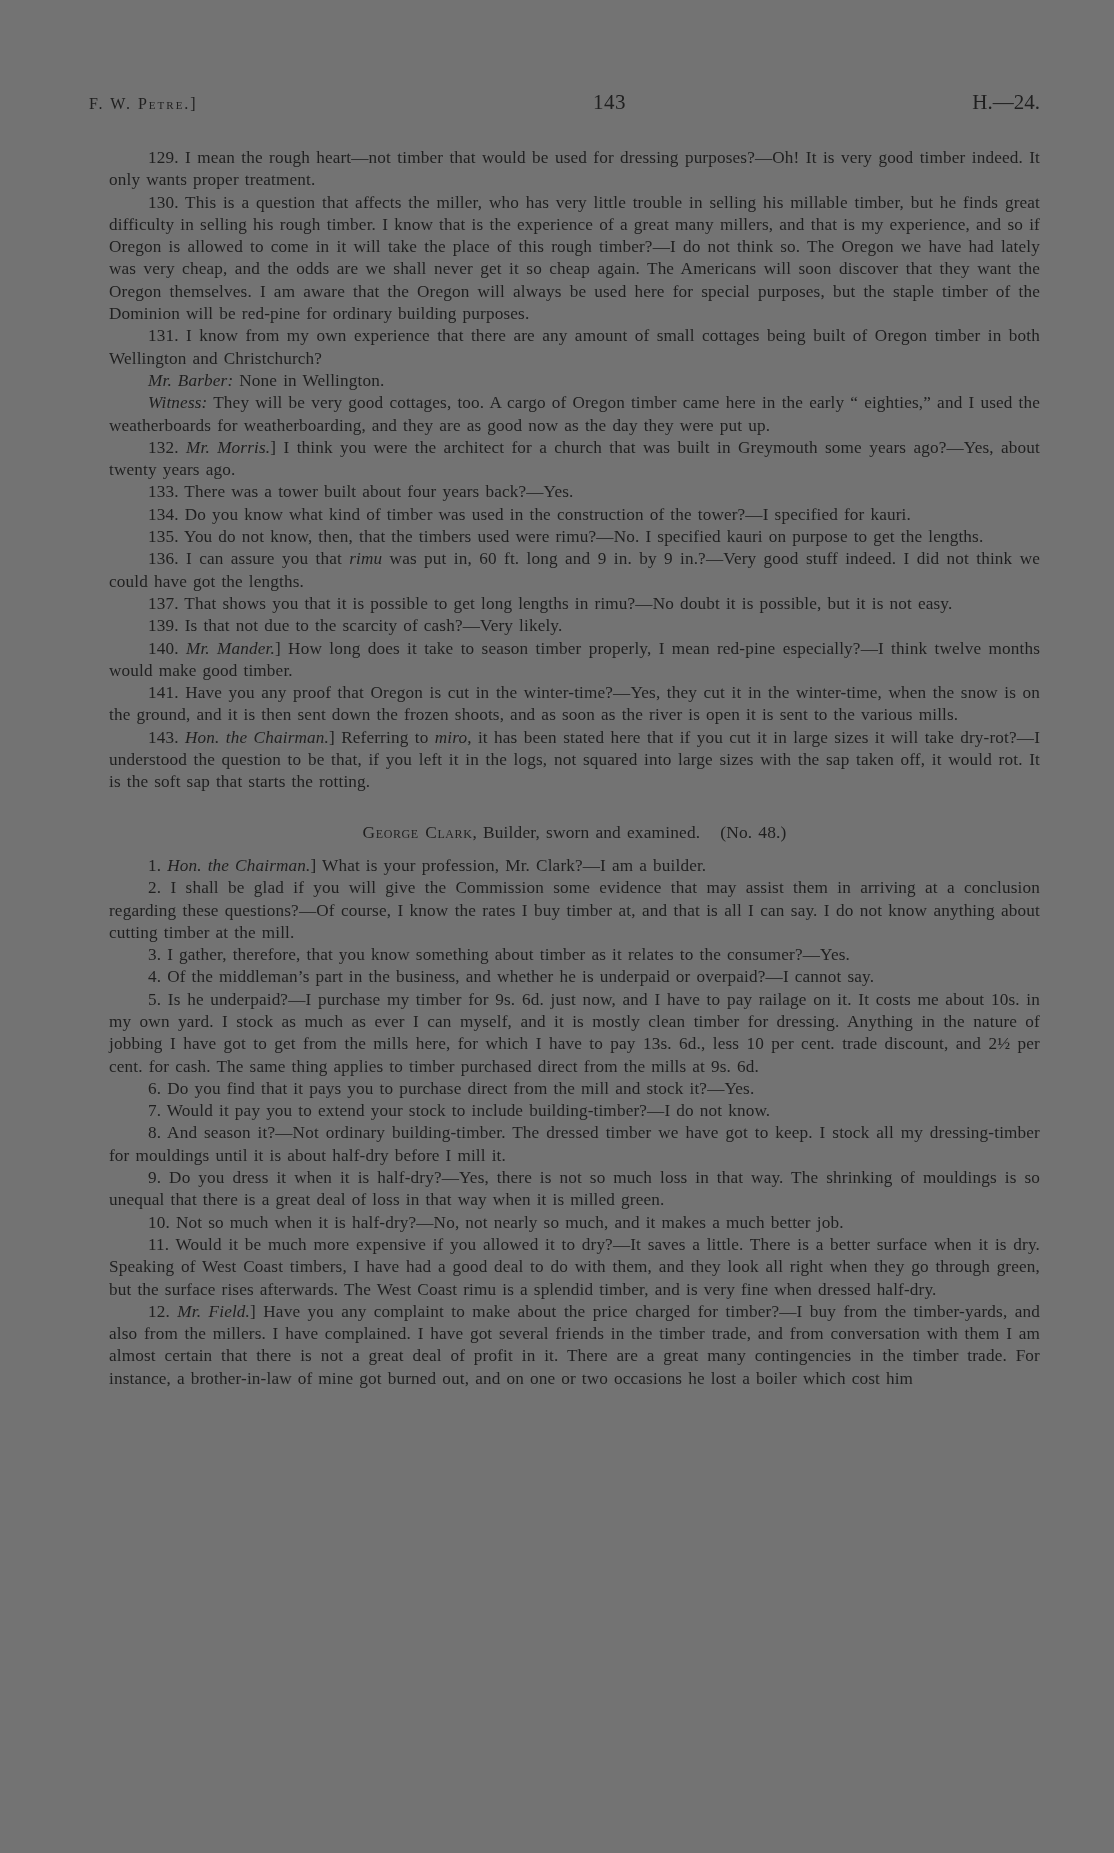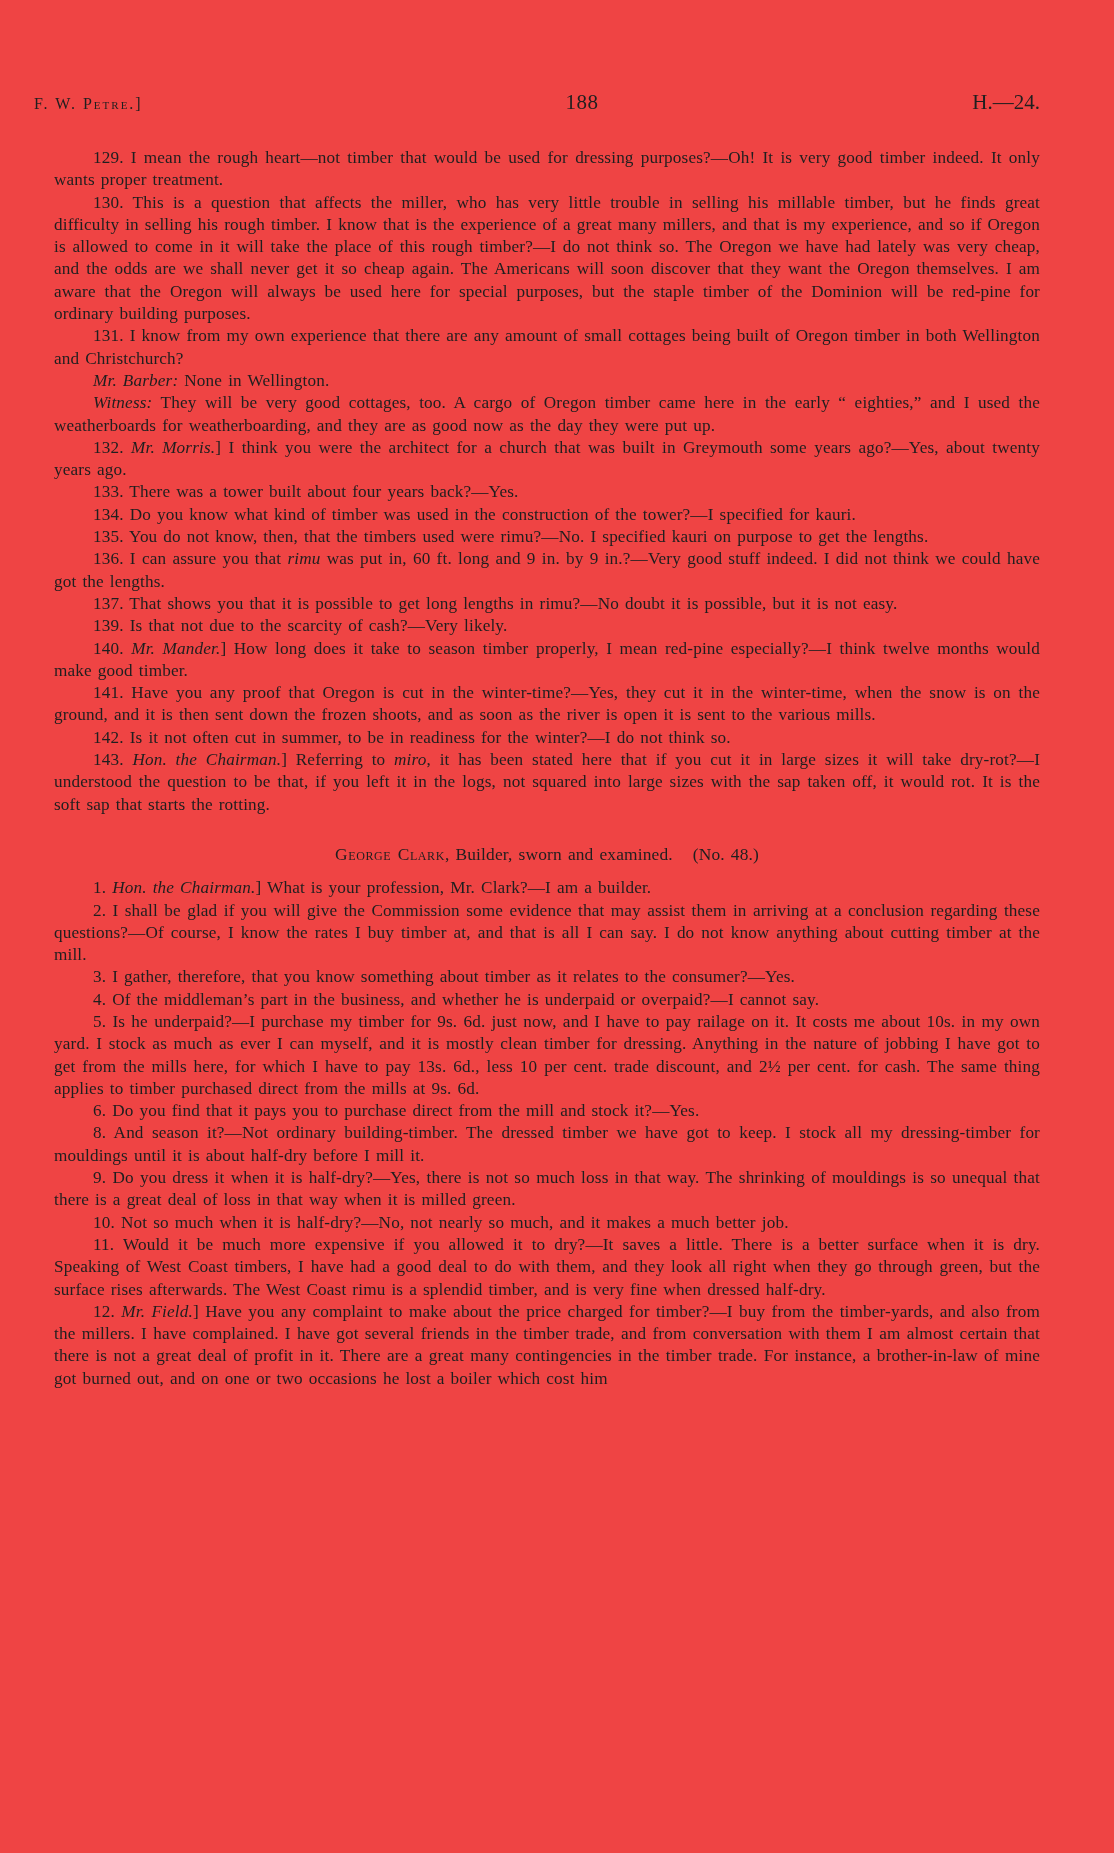--- a/index.html
+++ b/index.html
@@ -5,24 +5,24 @@
   html, body {
     margin: 0;
     padding: 0;
     background: #ffffff;
   }
   .page {
     position: relative;
     width: 1114px;
     height: 1853px;
     box-sizing: border-box;
-    background: #ef4444;
+    background: #737373;
     color: #1f1f1f;
     font-family: "Liberation Serif", "DejaVu Serif", serif;
-    padding: 90px 74px 0 34px;
+    padding: 90px 74px 0 89px;
     overflow: hidden;
   }
   .page-header {
     display: flex;
     align-items: baseline;
   }
   .header-left {
     width: 280px;
     font-variant: small-caps;
     letter-spacing: 2px;
@@ -71,56 +71,56 @@
     margin-left: 20px;
   }
 </style>
 </head>
 <body>
 
 <div class="page">
 
   <div class="page-header">
     <span class="header-left">F. W. Petre.]</span>
-    <span class="header-center">188</span>
+    <span class="header-center">143</span>
     <span class="header-right">H.—24.</span>
   </div>
 
   <div class="body-text">
 
     <div>
         <p class="para"><span>129. I mean the rough heart—not timber that would be used for dressing purposes?—Oh!  It is very good timber indeed.  It only wants proper treatment.</span></p>
         <p class="para"><span>130. This is a question that affects the miller, who has very little trouble in selling his millable timber, but he finds great difficulty in selling his rough timber.  I know that is the experience of a great many millers, and that is my experience, and so if Oregon is allowed to come in it will take the place of this rough timber?—I do not think so.  The Oregon we have had lately was very cheap, and the odds are we shall never get it so cheap again.  The Americans will soon discover that they want the Oregon themselves.  I am aware that the Oregon will always be used here for special purposes, but the staple timber of the Dominion will be red-pine for ordinary building purposes.</span></p>
         <p class="para"><span>131. I know from my own experience that there are any amount of small cottages being built of Oregon timber in both Wellington and Christchurch?</span></p>
         <p class="para"><em>Mr. Barber:</em><span> None in Wellington.</span></p>
         <p class="para"><em>Witness:</em><span> They will be very good cottages, too.  A cargo of Oregon timber came here in the early “ eighties,” and I used the weatherboards for weatherboarding, and they are as good now as the day they were put up.</span></p>
         <p class="para"><span>132. </span><em>Mr. Morris.</em><span>] I think you were the architect for a church that was built in Greymouth some years ago?—Yes, about twenty years ago.</span></p>
         <p class="para"><span>133. There was a tower built about four years back?—Yes.</span></p>
         <p class="para"><span>134. Do you know what kind of timber was used in the construction of the tower?—I specified for kauri.</span></p>
         <p class="para"><span>135. You do not know, then, that the timbers used were rimu?—No.  I specified kauri on purpose to get the lengths.</span></p>
         <p class="para"><span>136. I can assure you that </span><em>rimu</em><span> was put in, 60 ft. long and 9 in. by 9 in.?—Very good stuff indeed.  I did not think we could have got the lengths.</span></p>
         <p class="para"><span>137. That shows you that it is possible to get long lengths in rimu?—No doubt it is possible, but it is not easy.</span></p>
         <p class="para"><span>139. Is that not due to the scarcity of cash?—Very likely.</span></p>
         <p class="para"><span>140. </span><em>Mr. Mander.</em><span>] How long does it take to season timber properly, I mean red-pine especially?—I think twelve months would make good timber.</span></p>
         <p class="para"><span>141. Have you any proof that Oregon is cut in the winter-time?—Yes, they cut it in the winter-time, when the snow is on the ground, and it is then sent down the frozen shoots, and as soon as the river is open it is sent to the various mills.</span></p>
-        <p class="para"><span>142. Is it not often cut in summer, to be in readiness for the winter?—I do not think so.</span></p>
         <p class="para"><span>143. </span><em>Hon. the Chairman.</em><span>] Referring to </span><em>miro</em><span>, it has been stated here that if you cut it in large sizes it will take dry-rot?—I understood the question to be that, if you left it in the logs, not squared into large sizes with the sap taken off, it would rot.  It is the soft sap that starts the rotting.</span></p>
       </div>
 
     <p class="section-heading">
       <span class="witness-name">George Clark</span><span>, Builder, sworn and examined.</span><span class="case-number">(No. 48.)</span>
     </p>
 
     <div>
         <p class="para"><span>1. </span><em>Hon. the Chairman.</em><span>] What is your profession, Mr. Clark?—I am a builder.</span></p>
         <p class="para"><span>2. I shall be glad if you will give the Commission some evidence that may assist them in arriving at a conclusion regarding these questions?—Of course, I know the rates I buy timber at, and that is all I can say.  I do not know anything about cutting timber at the mill.</span></p>
         <p class="para"><span>3. I gather, therefore, that you know something about timber as it relates to the consumer?—Yes.</span></p>
         <p class="para"><span>4. Of the middleman’s part in the business, and whether he is underpaid or overpaid?—I cannot say.</span></p>
         <p class="para"><span>5. Is he underpaid?—I purchase my timber for 9s. 6d. just now, and I have to pay railage on it.  It costs me about 10s. in my own yard.  I stock as much as ever I can myself, and it is mostly clean timber for dressing.  Anything in the nature of jobbing I have got to get from the mills here, for which I have to pay 13s. 6d., less 10 per cent. trade discount, and 2½ per cent. for cash.  The same thing applies to timber purchased direct from the mills at 9s. 6d.</span></p>
         <p class="para"><span>6. Do you find that it pays you to purchase direct from the mill and stock it?—Yes.</span></p>
+        <p class="para"><span>7. Would it pay you to extend your stock to include building-timber?—I do not know.</span></p>
         <p class="para"><span>8. And season it?—Not ordinary building-timber.  The dressed timber we have got to keep.  I stock all my dressing-timber for mouldings until it is about half-dry before I mill it.</span></p>
         <p class="para"><span>9. Do you dress it when it is half-dry?—Yes, there is not so much loss in that way.  The shrinking of mouldings is so unequal that there is a great deal of loss in that way when it is milled green.</span></p>
         <p class="para"><span>10. Not so much when it is half-dry?—No, not nearly so much, and it makes a much better job.</span></p>
         <p class="para"><span>11. Would it be much more expensive if you allowed it to dry?—It saves a little.  There is a better surface when it is dry.  Speaking of West Coast timbers, I have had a good deal to do with them, and they look all right when they go through green, but the surface rises afterwards.  The West Coast rimu is a splendid timber, and is very fine when dressed half-dry.</span></p>
         <p class="para"><span>12. </span><em>Mr. Field.</em><span>] Have you any complaint to make about the price charged for timber?—I buy from the timber-yards, and also from the millers.  I have complained.  I have got several friends in the timber trade, and from conversation with them I am almost certain that there is not a great deal of profit in it.  There are a great many contingencies in the timber trade.  For instance, a brother-in-law of mine got burned out, and on one or two occasions he lost a boiler which cost him</span></p>
       </div>
 
   </div>
 
 </div>

